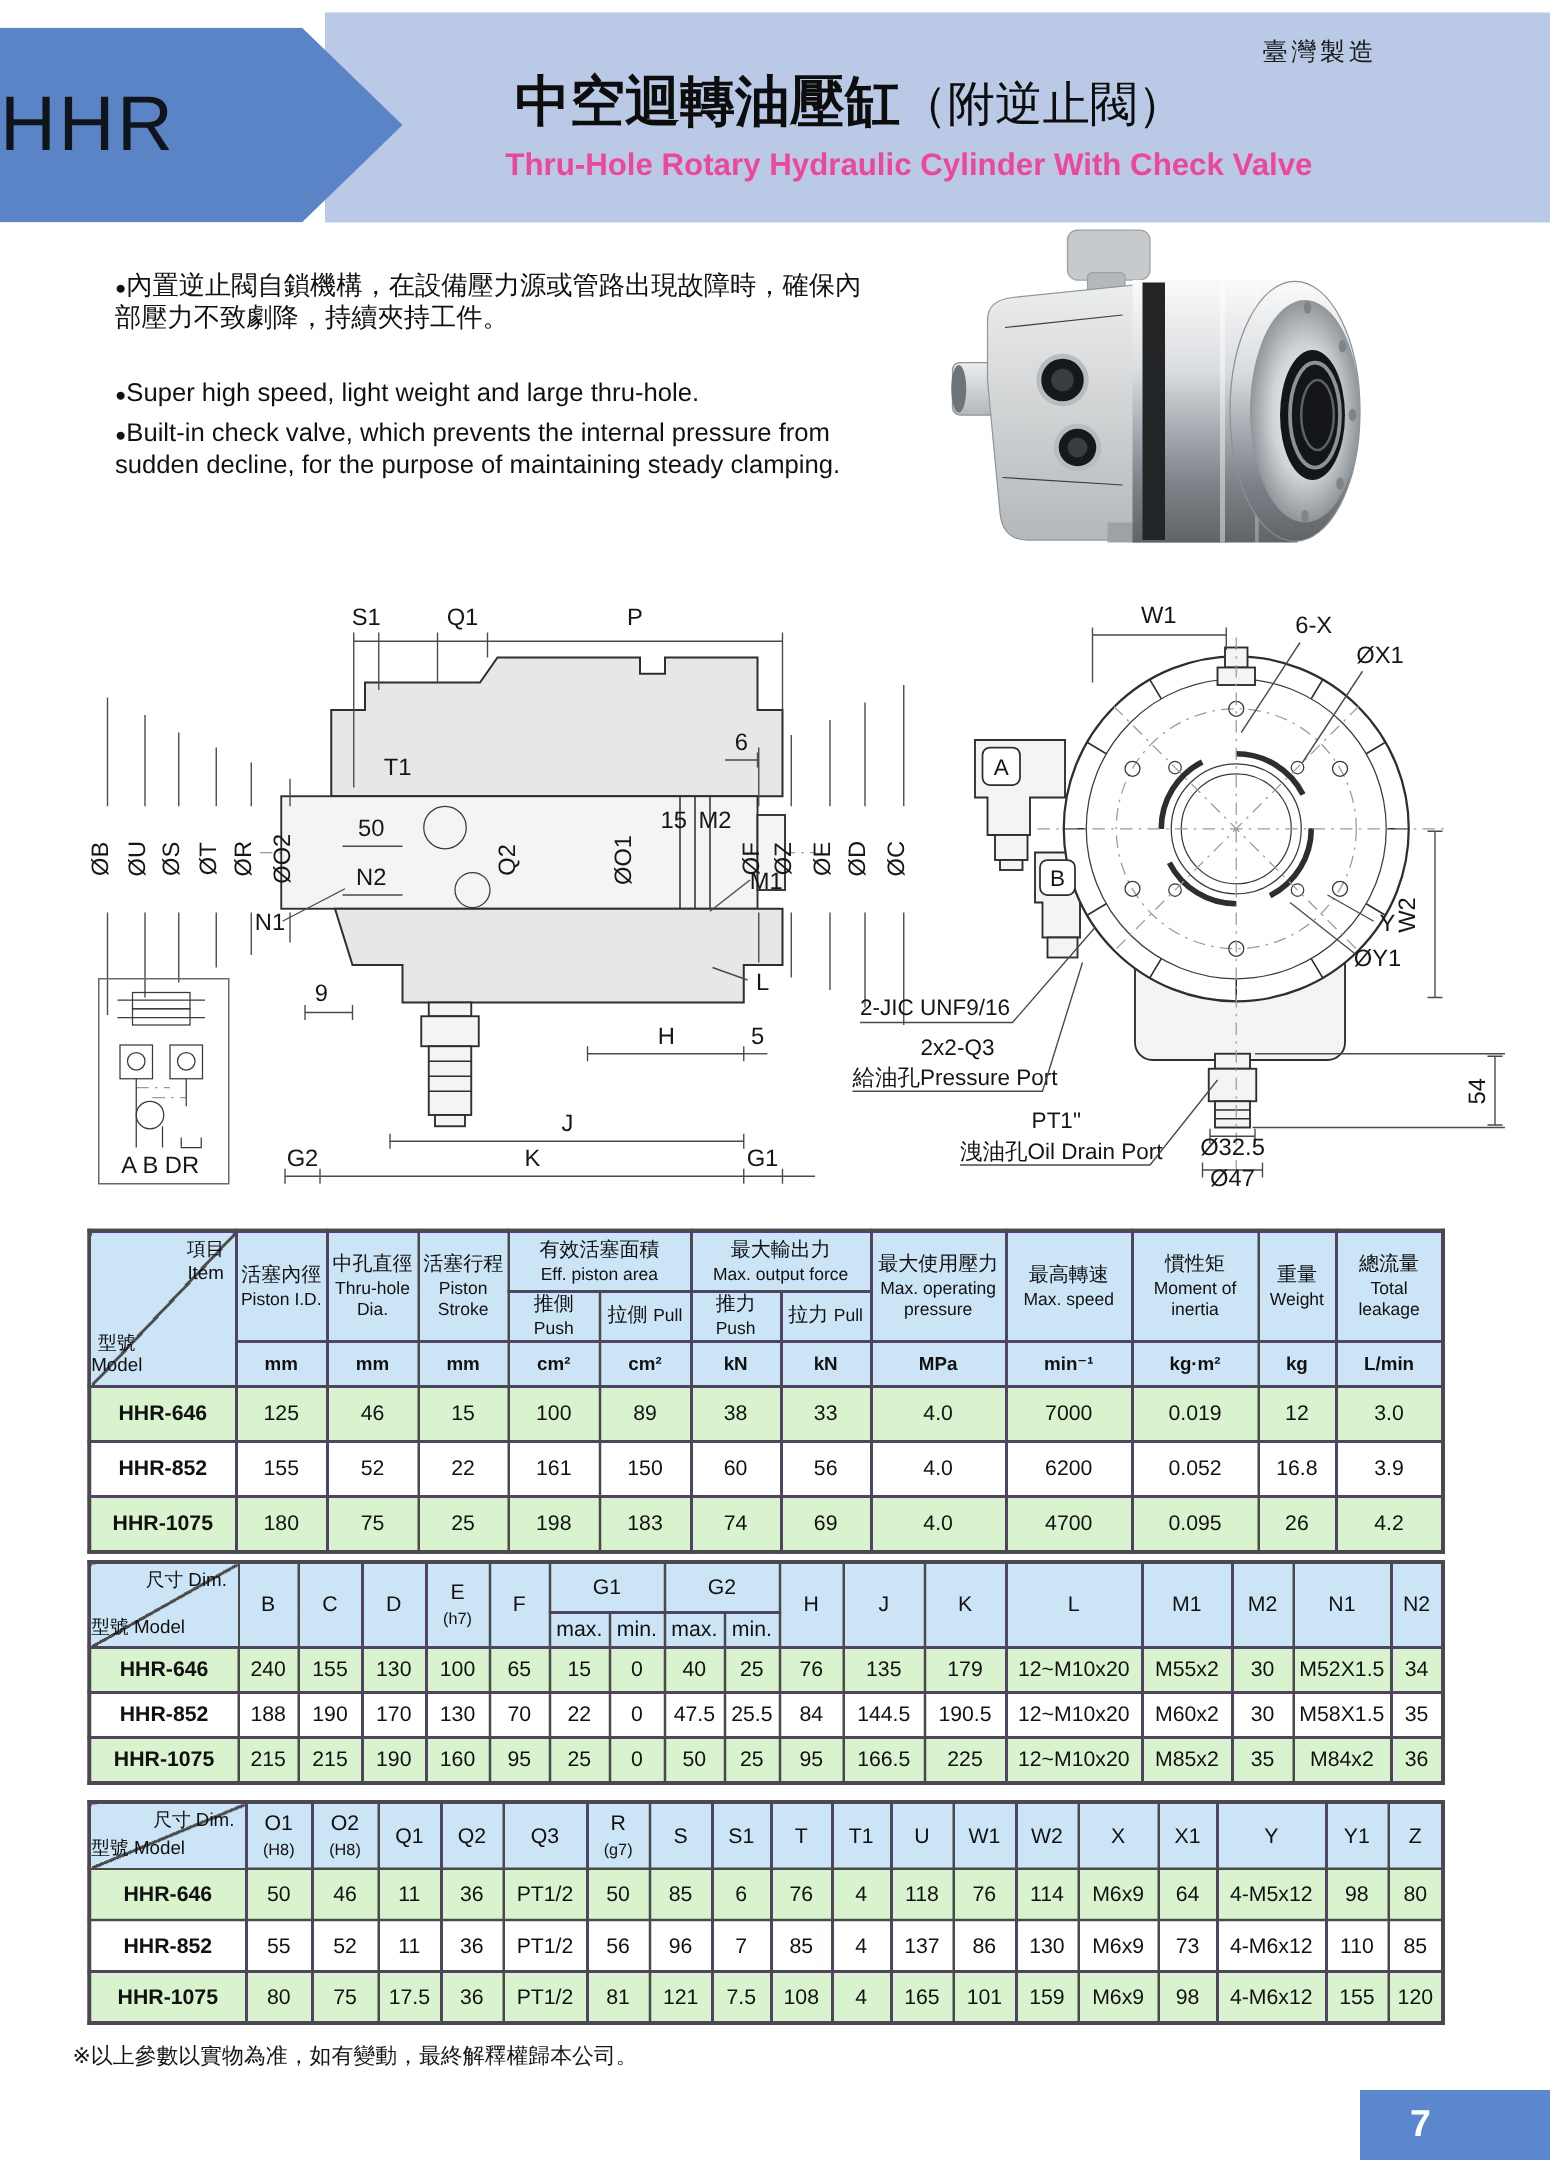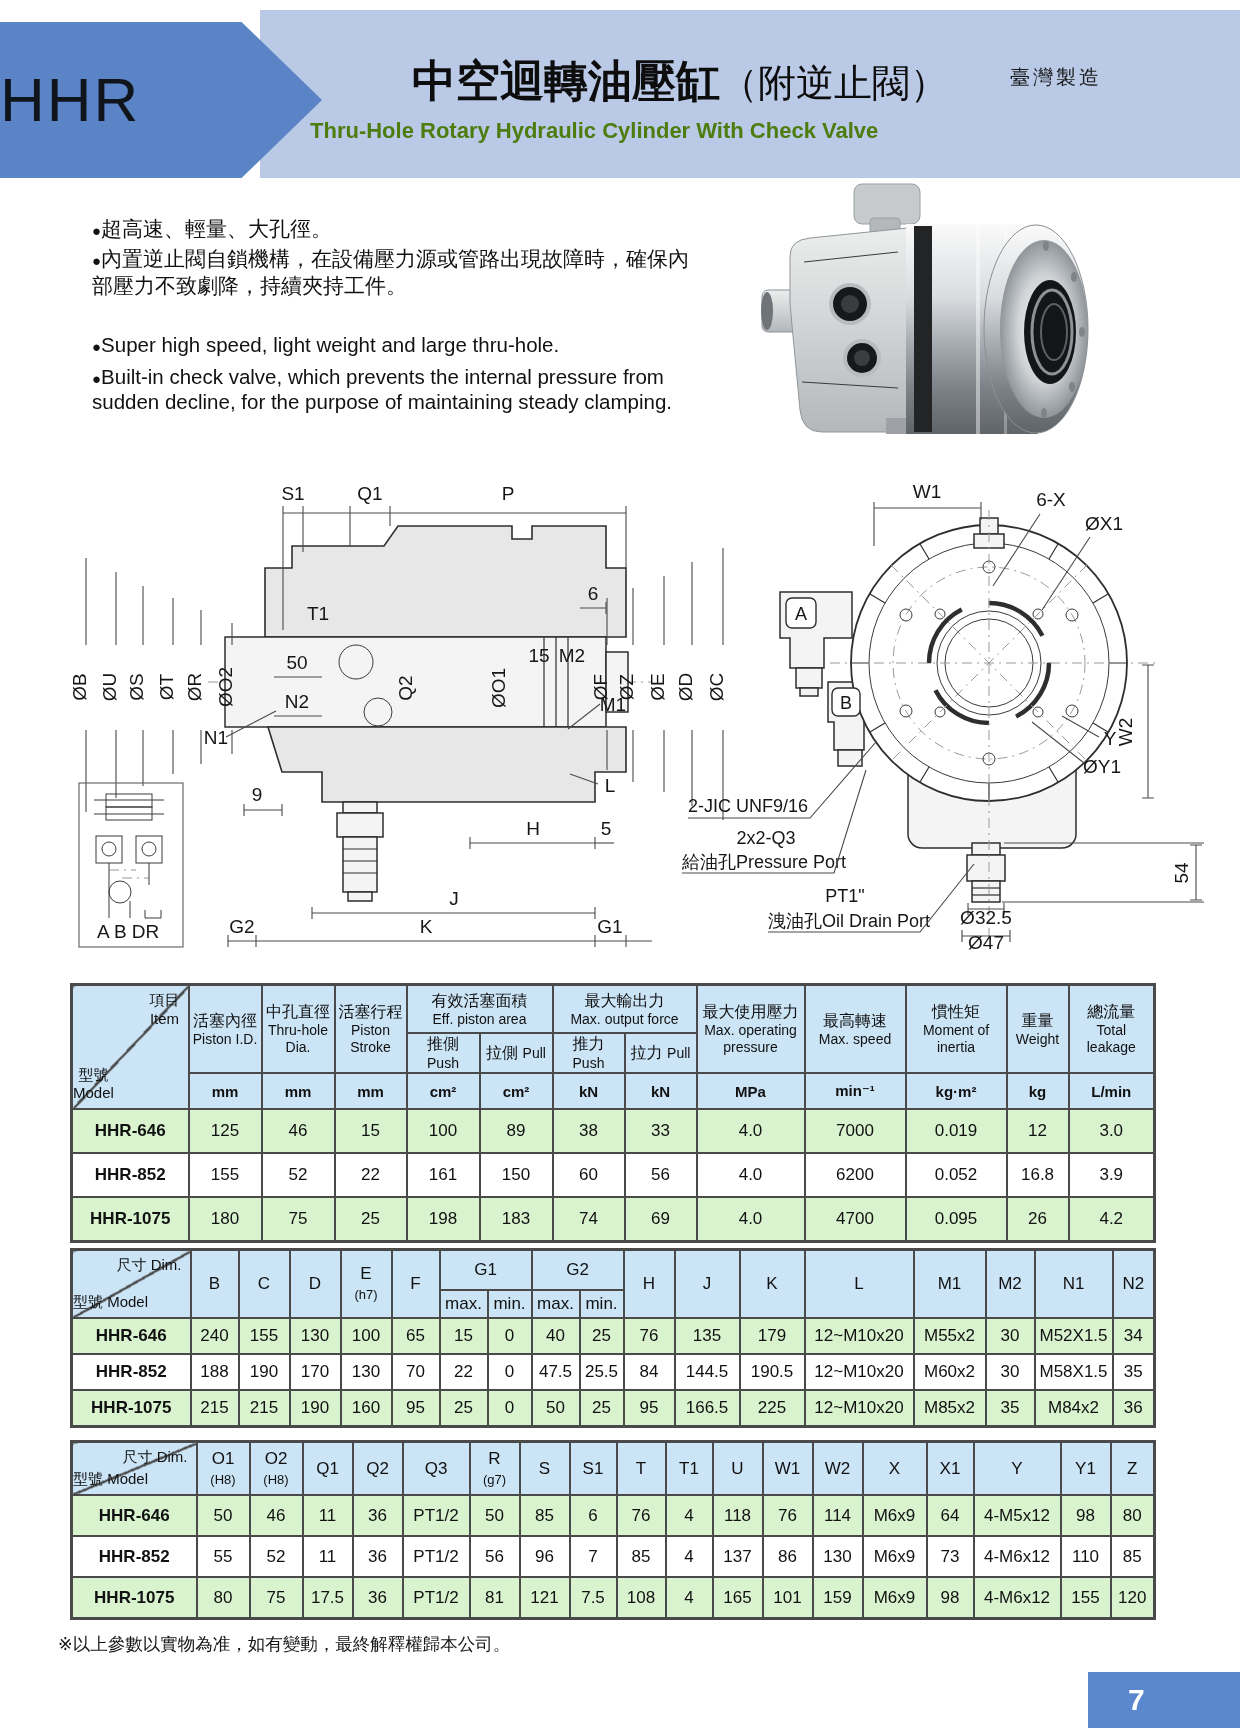--- a/index.html
+++ b/index.html
@@ -7,23 +7,23 @@
         font-family:"Liberation Sans","DejaVu Sans",sans-serif;color:#111;}
   
   .band{position:absolute;left:260px;top:10px;width:980px;height:168px;background:#b9c9e6;}
   .arrow{position:absolute;left:0;top:22px;width:322px;height:156px;background:#5b84c6;
          clip-path:polygon(0 0,75% 0,100% 50%,75% 100%,0 100%);}
   .hhr{position:absolute;left:0;top:22px;width:242px;height:156px;line-height:156px;
        text-align:left;font-size:62px;letter-spacing:2px;color:#10151c;}
   .title-zh{position:absolute;left:330px;top:52px;width:700px;text-align:center;
             font-size:44px;font-weight:600;color:#0d0d0d;white-space:nowrap;}
   .title-zh .paren{font-size:38px;font-weight:500;}
-  .title-en{position:absolute;left:310px;top:118px;width:740px;text-align:left;
-            font-size:22px;font-weight:600;color:#4d7c0f;white-space:nowrap;}
-  .made-in{position:absolute;right:138px;top:28px;font-size:20px;letter-spacing:3px;color:#1a1a1a;margin-top:36px;}
+  .title-en{position:absolute;left:310px;top:118px;width:740px;text-align:right;
+            font-size:25px;font-weight:600;color:#ec4899;white-space:nowrap;}
+  .made-in{position:absolute;right:138px;top:28px;font-size:20px;letter-spacing:3px;color:#1a1a1a;}
   
   .features{position:absolute;left:92px;top:216px;width:600px;}
   .feat{display:flex;gap:14px;align-items:flex-start;line-height:1.5;}
   .feat .dot{font-size:15px;padding-top:5px;}
   .feat .txt{font-size:21px;}
   .feat.zh2 .txt{max-width:548px;}
   .feat.en .txt{font-size:20.5px;max-width:580px;}
   .mb6{margin-bottom:4px}.mb34{margin-bottom:34px}.mb10{margin-bottom:8px}
   
   svg{position:absolute;overflow:visible;}
@@ -79,21 +79,20 @@
 <div class="page">
 
   <div class="band"></div>
   <div class="arrow"></div>
   <div class="hhr">HHR</div>
   <div class="title-zh"><span>中空迴轉油壓缸</span><span class="paren">（附逆止閥）</span></div>
   <div class="title-en">Thru-Hole Rotary Hydraulic Cylinder With Check Valve</div>
   <div class="made-in">臺灣製造</div>
 
   <div class="features">
-    <div class="feat zh mb6"><span class="dot">●</span><span class="txt">超高速、輕量、大孔徑。</span></div>
     <div class="feat zh zh2 mb34"><span class="dot">●</span><span class="txt">內置逆止閥自鎖機構，在設備壓力源或管路出現故障時，確保內部壓力不致劇降，持續夾持工件。</span></div>
     <div class="feat en mb10"><span class="dot">●</span><span class="txt">Super high speed, light weight and large thru-hole.</span></div>
     <div class="feat en"><span class="dot">●</span><span class="txt">Built-in check valve, which prevents the internal pressure from sudden decline, for the purpose of maintaining steady clamping.</span></div>
   </div>
 
   <svg class="photo-svg" width="330" height="252" viewBox="0 0 330 252">
     <defs>
       <linearGradient id="pg1" x1="0" y1="0" x2="0" y2="1">
         <stop offset="0" stop-color="#fafafa"></stop>
           <stop offset="0.35" stop-color="#d9dcdf"></stop>

